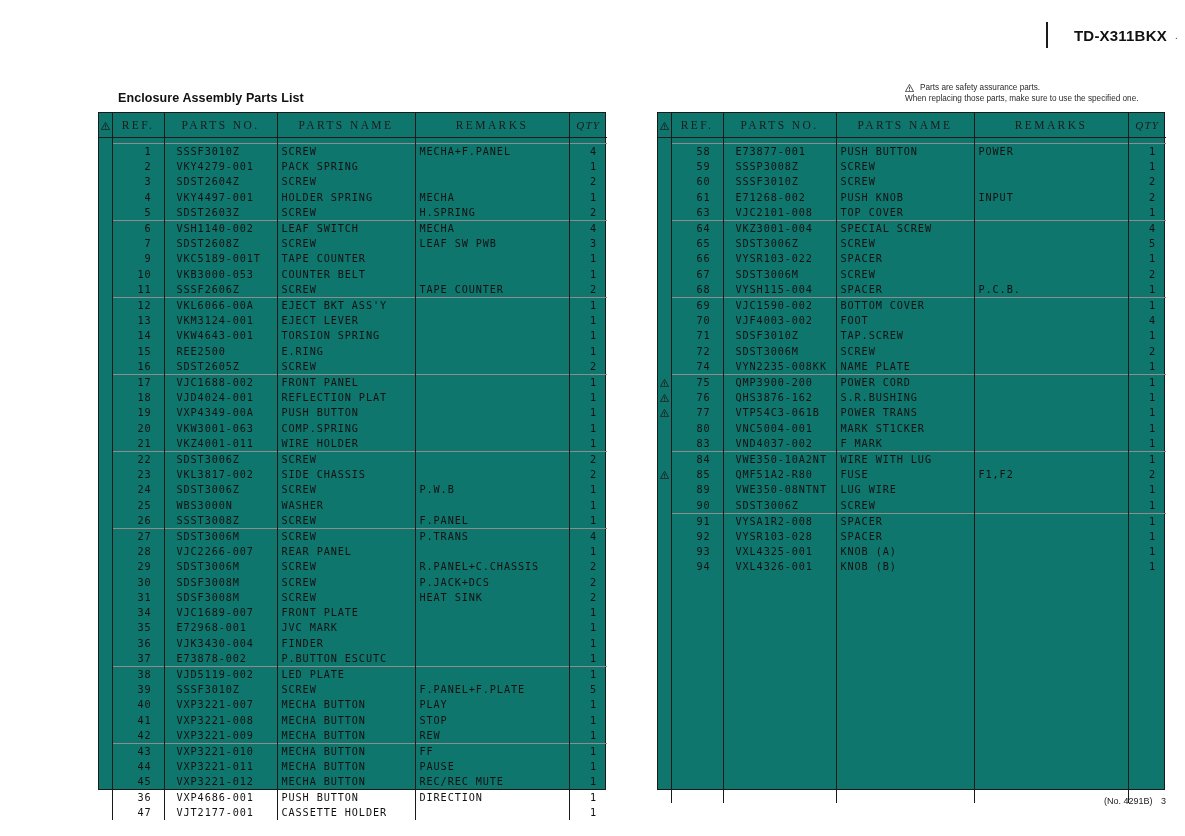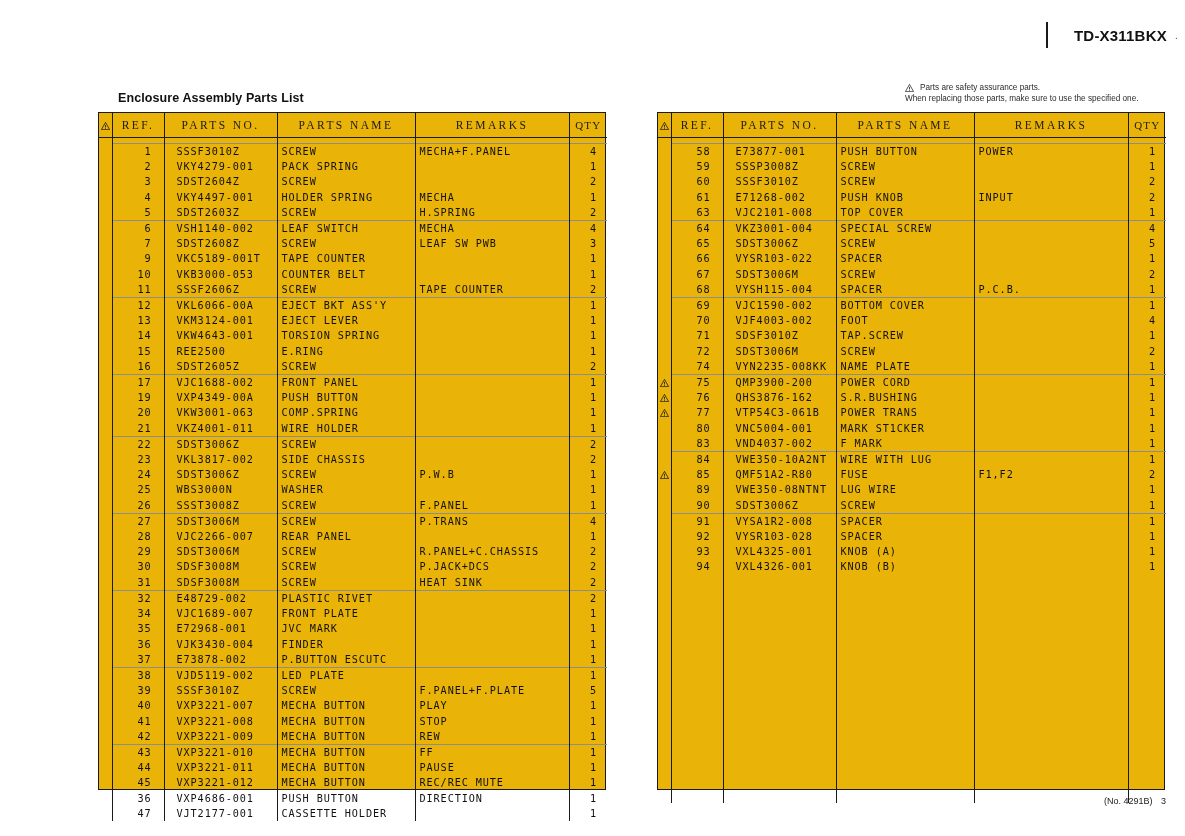--- a/index.html
+++ b/index.html
@@ -83,21 +83,21 @@
     vertical-align: -1px;
   }
   .tri svg { display: block; }
 
   
   .parts-table {
     position: absolute;
     top: 112px;
     border: 1.6px solid #1a1a1a;
     box-sizing: border-box;
-    background: #eab308;
+    background: #0f766e;
     height: 678px;
   }
   #table-left  { left: 98px;  width: 508px; }
   #table-right { left: 657px; width: 508px; }
 
   table.pt {
     border-collapse: collapse;
     table-layout: fixed;
     width: 100%;
     height: 100%;
@@ -123,20 +123,21 @@
     white-space: nowrap;
   }
   table.pt thead th.h-warn {
     letter-spacing: 0;
     padding: 0;
   }
   table.pt thead th.h-qty {
     border-right: none;
     letter-spacing: 1.2px;
     font-size: 11px;
+    font-style: italic;
   }
 
   table.pt tbody td {
     border-right: 1.1px solid #1a1a1a;
     padding: 0 0 0 4px;
     font-family: "DejaVu Sans Mono", "Liberation Mono", monospace;
     font-size: 10.2px;
     letter-spacing: 0.9px;
     height: 15.2px;
     line-height: 15.2px;
@@ -374,20 +375,28 @@
         <tr class="group-start">
           <td class="t-warn"></td>
           <td class="t-ref">17</td>
           <td class="t-pno">VJC1688-002</td>
           <td class="t-pname">FRONT PANEL</td>
           <td class="t-rem"></td>
           <td class="t-qty">1</td>
         </tr>
         <tr>
           <td class="t-warn"></td>
+          <td class="t-ref">18</td>
+          <td class="t-pno">VJD4024-001</td>
+          <td class="t-pname">REFLECTION PLAT</td>
+          <td class="t-rem"></td>
+          <td class="t-qty">1</td>
+        </tr>
+        <tr>
+          <td class="t-warn"></td>
           <td class="t-ref">19</td>
           <td class="t-pno">VXP4349-00A</td>
           <td class="t-pname">PUSH BUTTON</td>
           <td class="t-rem"></td>
           <td class="t-qty">1</td>
         </tr>
         <tr>
           <td class="t-warn"></td>
           <td class="t-ref">20</td>
           <td class="t-pno">VKW3001-063</td>
@@ -474,28 +483,20 @@
           <td class="t-pname">SCREW</td>
           <td class="t-rem">P.JACK+DCS</td>
           <td class="t-qty">2</td>
         </tr>
         <tr>
           <td class="t-warn"></td>
           <td class="t-ref">31</td>
           <td class="t-pno">SDSF3008M</td>
           <td class="t-pname">SCREW</td>
           <td class="t-rem">HEAT SINK</td>
-          <td class="t-qty">2</td>
-        </tr>
-        <tr class="group-start">
-          <td class="t-warn"></td>
-          <td class="t-ref">32</td>
-          <td class="t-pno">E48729-002</td>
-          <td class="t-pname">PLASTIC RIVET</td>
-          <td class="t-rem"></td>
           <td class="t-qty">2</td>
         </tr>
         <tr>
           <td class="t-warn"></td>
           <td class="t-ref">34</td>
           <td class="t-pno">VJC1689-007</td>
           <td class="t-pname">FRONT PLATE</td>
           <td class="t-rem"></td>
           <td class="t-qty">1</td>
         </tr>

